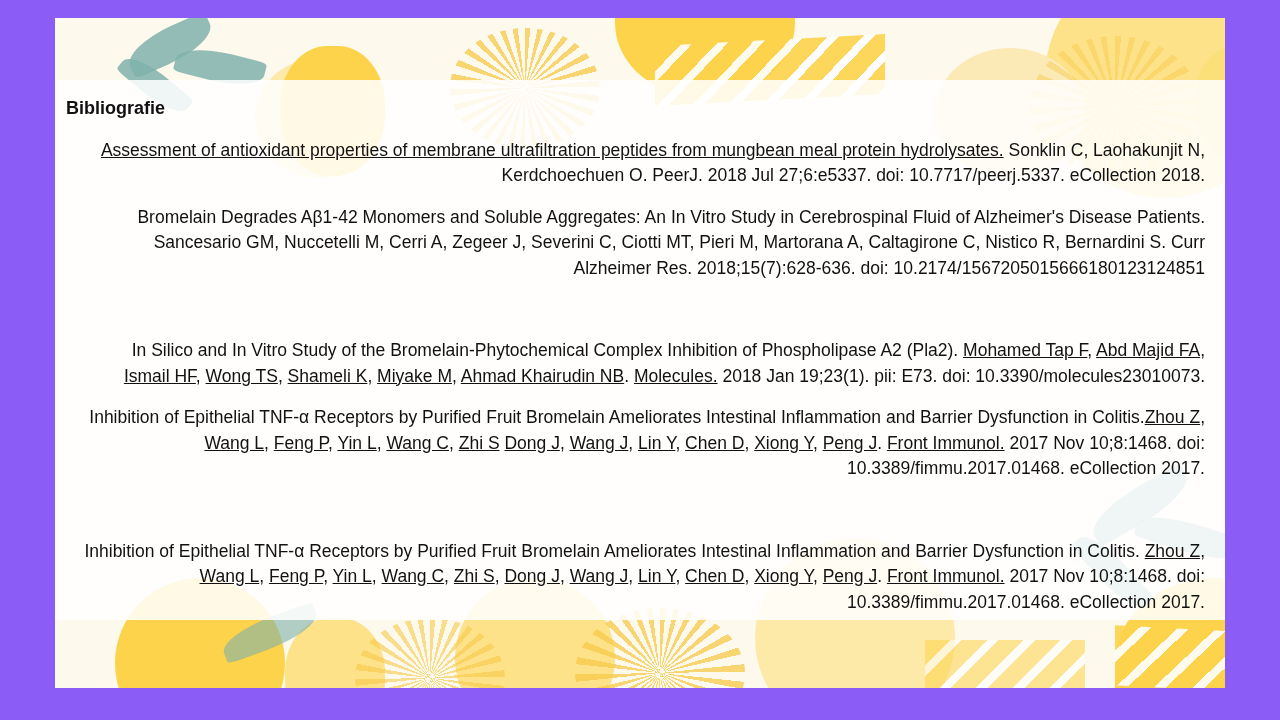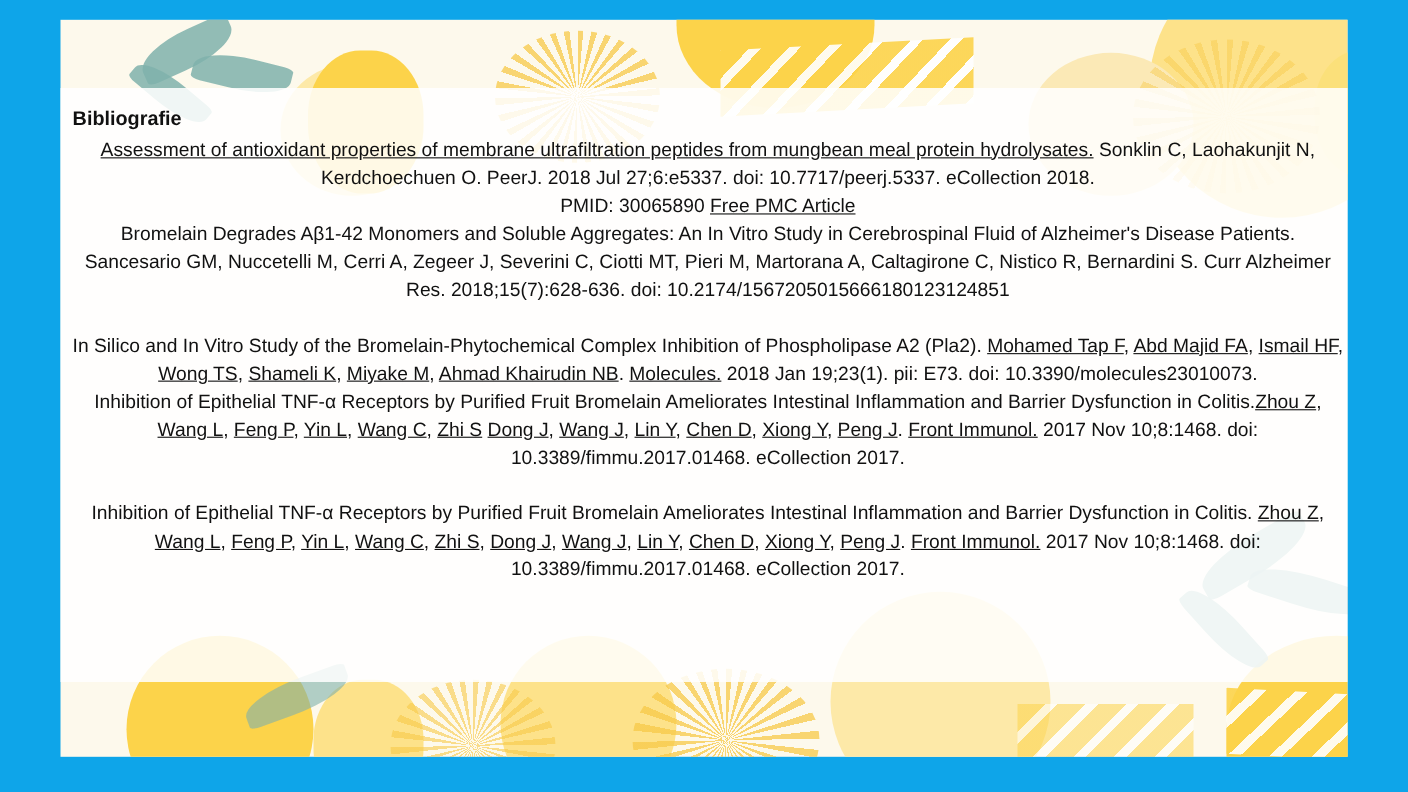--- a/index.html
+++ b/index.html
@@ -10,21 +10,21 @@
     width: 1280px;
     height: 720px;
     background: #ffffff;
     font-family: "Liberation Sans", sans-serif;
     overflow: hidden;
   }
   .slide {
     position: relative;
     width: 1280px;
     height: 720px;
-    background: #0ea5e9;
+    background: #8b5cf6;
     overflow: hidden;
   }
   
   .bg-band {
     position: absolute;
     left: 55px;
     top: 18px;
     width: 1170px;
     height: 670px;
     background: #fdf9ec;
@@ -118,22 +118,22 @@
     line-height: 25.5px;
   }
 
   .title {
     font-weight: bold;
     font-size: 18px;
     margin-bottom: 2px;
   }
 
   .para {
-    margin: 0;
-    text-align: center;
+    margin: 16px;
+    text-align: right;
   }
   .spacer {
     height: 25px;
   }
   .link { text-decoration: underline; }
 </style>
 </head>
 <body>
 
 <div class="slide">
@@ -169,21 +169,20 @@
     <div class="leaf l6"></div>
     <div class="leaf l7"></div>
   </div>
 
   <div class="plate"></div>
 
   <div class="content">
     <div class="title">Bibliografie</div>
     <div id="entries">
         <p class="para"><span class="link">Assessment of antioxidant properties of membrane ultrafiltration peptides from mungbean meal protein hydrolysates.</span><span> </span><span>Sonklin C, Laohakunjit</span><span> N, Kerdchoechuen O. PeerJ. 2018 Jul 27;6:e5337. doi: 10.7717/peerj.5337. eCollection 2018.</span></p>
-        <p class="para"><span>PMID: 30065890  </span><span class="link">Free PMC Article</span></p>
         <p class="para"><span>Bromelain Degrades Aβ1-42 Monomers and Soluble Aggregates: An In Vitro Study in Cerebrospinal Fluid of Alzheimer's Disease Patients. Sancesario GM, Nuccetelli M, Cerri A, Zegeer J, Severini C, Ciotti MT, Pieri M, Martorana A, Caltagirone C, Nistico R, Bernardini S. Curr Alzheimer Res. 2018;15(7):628-636. doi: 10.2174/1567205015666180123124851</span></p>
         <div class="spacer"></div>
         <p class="para"><span>In Silico and In Vitro Study of the Bromelain-Phytochemical Complex Inhibition of Phospholipase A2 (Pla2). </span><span class="link">Mohamed Tap F</span><span>, </span><span class="link">Abd Majid FA</span><span>, </span><span class="link">Ismail HF</span><span>, </span><span class="link">Wong TS</span><span>, </span><span class="link">Shameli K</span><span>, </span><span class="link">Miyake M</span><span>, </span><span class="link">Ahmad Khairudin NB</span><span>. </span><span class="link">Molecules.</span><span> 2018 Jan 19;23(1). pii: E73. doi: 10.3390/molecules23010073.</span></p>
         <p class="para"><span>Inhibition of Epithelial TNF-α Receptors by Purified Fruit Bromelain Ameliorates Intestinal Inflammation and Barrier Dysfunction in Colitis.</span><span class="link">Zhou Z</span><span>, </span><span class="link">Wang L</span><span>, </span><span class="link">Feng P</span><span>, </span><span class="link">Yin L</span><span>, </span><span class="link">Wang C</span><span>, </span><span class="link">Zhi S</span><span> </span><span class="link">Dong J</span><span>, </span><span class="link">Wang J</span><span>, </span><span class="link">Lin Y</span><span>, </span><span class="link">Chen D</span><span>, </span><span class="link">Xiong Y</span><span>, </span><span class="link">Peng J</span><span>. </span><span class="link">Front Immunol.</span><span> 2017 Nov 10;8:1468. doi: 10.3389/fimmu.2017.01468. eCollection 2017.</span></p>
         <div class="spacer"></div>
         <p class="para"><span>Inhibition of Epithelial TNF-α Receptors by Purified Fruit Bromelain Ameliorates Intestinal Inflammation and Barrier Dysfunction in Colitis.  </span><span class="link">Zhou Z</span><span>, </span><span class="link">Wang L</span><span>, </span><span class="link">Feng P</span><span>, </span><span class="link">Yin L</span><span>, </span><span class="link">Wang C</span><span>, </span><span class="link">Zhi S</span><span>, </span><span class="link">Dong J</span><span>, </span><span class="link">Wang J</span><span>, </span><span class="link">Lin Y</span><span>, </span><span class="link">Chen D</span><span>, </span><span class="link">Xiong Y</span><span>, </span><span class="link">Peng J</span><span>. </span><span class="link">Front Immunol.</span><span> 2017 Nov 10;8:1468. doi: 10.3389/fimmu.2017.01468. eCollection 2017.</span></p>
       </div>
   </div>
 
 </div>

